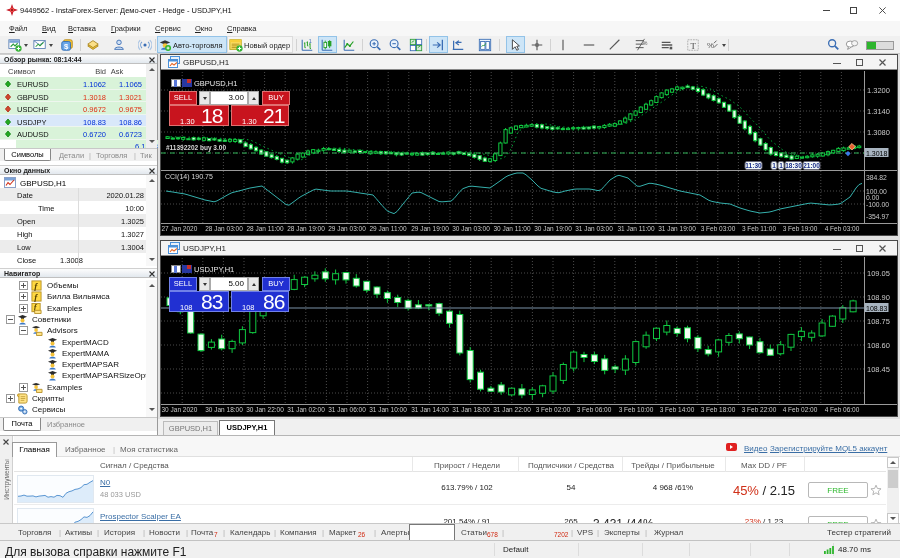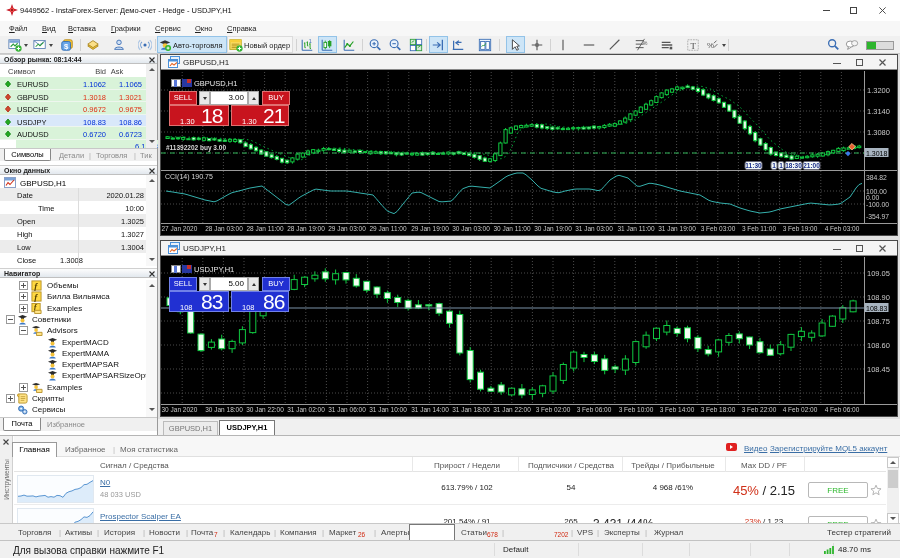--- a/index.html
+++ b/index.html
@@ -1267,21 +1267,21 @@
     <div class="abs" style="left:322px;top:4px;font-size:8px;color:#b0b0b0;">|</div>
     <div class="abs" style="left:374px;top:4px;font-size:8px;color:#b0b0b0;">|</div>
     <div class="abs" style="left:502px;top:4px;font-size:8px;color:#b0b0b0;">|</div>
     <div class="abs" style="left:571px;top:4px;font-size:8px;color:#b0b0b0;">|</div>
     <div class="abs" style="left:597px;top:4px;font-size:8px;color:#b0b0b0;">|</div>
     <div class="abs" style="left:645px;top:4px;font-size:8px;color:#b0b0b0;">|</div>
     <div class="abs" style="left:409px;top:0px;width:46px;height:16px;background:#fff;border:1px solid #777;border-bottom:none;text-align:center;font-size:8px;font-weight:bold;color:#000;padding-top:18px;">Сигналы</div>
     <div class="abs" style="left:827px;top:4px;font-size:8px;color:#333;">Тестер стратегий</div>
   </div>
 <div class="abs" style="left:0;top:540px;width:900px;height:18px;background:#f0f0f0;border-top:1px solid #c2c2c2;">
-    <div class="abs" style="left:5px;top:4px;font-size:10px;color:#222;margin-left:8px;">Для вызова справки нажмите F1</div>
+    <div class="abs" style="left:5px;top:4px;font-size:12px;color:#222;">Для вызова справки нажмите F1</div>
     <div class="abs" style="left:494px;top:2px;width:1px;height:13px;background:#dcdcdc;"></div>
     <div class="abs" style="left:578px;top:2px;width:1px;height:13px;background:#dcdcdc;"></div>
     <div class="abs" style="left:642px;top:2px;width:1px;height:13px;background:#dcdcdc;"></div>
     <div class="abs" style="left:689px;top:2px;width:1px;height:13px;background:#dcdcdc;"></div>
     <div class="abs" style="left:750px;top:2px;width:1px;height:13px;background:#dcdcdc;"></div>
     <div class="abs" style="left:789px;top:2px;width:1px;height:13px;background:#dcdcdc;"></div>
     <div class="abs" style="left:833px;top:2px;width:1px;height:13px;background:#dcdcdc;"></div>
     <div class="abs" style="left:503px;top:4px;font-size:8px;color:#222;">Default</div>
     <svg class="abs" style="left:824px;top:5px;" width="10" height="8" viewBox="0 0 10 8">
       <rect x="0" y="5" width="1.8" height="3" fill="#2db52d"></rect>

